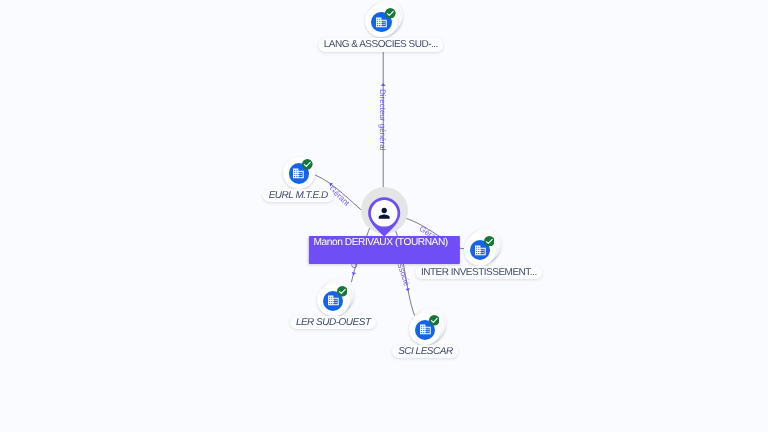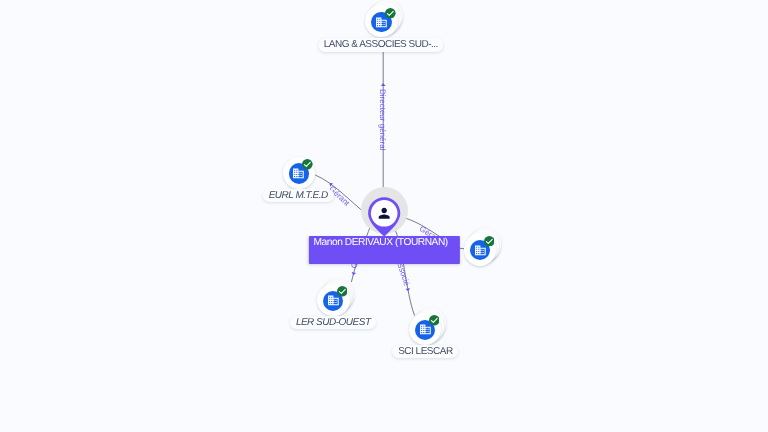--- a/index.html
+++ b/index.html
@@ -89,20 +89,21 @@
         <div style="position:absolute;left:-10.15px;top:-9.3px;width:20.3px;height:20.3px;border-radius:50%;background:#1563e8;display:flex;align-items:center;justify-content:center;">
           <svg width="12.8" height="12.8" viewBox="0 0 24 24">
             <path fill="#fff" d="M12 7V3H2v18h20V7H12zM6 19H4v-2h2v2zm0-4H4v-2h2v2zm0-4H4V9h2v2zm0-4H4V5h2v2zm4 12H8v-2h2v2zm0-4H8v-2h2v2zm0-4H8V9h2v2zm0-4H8V5h2v2zm10 12h-8v-2h2v-2h-2v-2h2v-2h-2V9h8v10zm-2-8h-2v2h2v-2zm0 4h-2v2h2v-2z"></path>
           </svg>
         </div>
         <div style="position:absolute;left:3.6px;top:-16.1px;width:10.6px;height:10.6px;"><svg width="10.6" height="10.6" viewBox="0 0 24 24">
             <circle cx="12" cy="12" r="12" fill="#18753c"></circle>
             <path d="M5.4 12.6 L9.8 16.9 L18.6 7.6" stroke="#f2fbf4" stroke-width="2.6" fill="none" stroke-linecap="round" stroke-linejoin="round"></path>
           </svg></div>
       </div>
+      <div class="nlabel" style="left: 478.8px; top: 265.7px;">INTER INVESTISSEMENT...</div>
       <div class="node" style="left: 333.3px; top: 299.9px;">
         <div style="position:absolute;left:-11.299999999999999px;top:-21.2px;width:32.4px;height:32.4px;border-radius:50%;background:#fdfdfe;box-shadow:0 1px 2.5px rgba(60,70,110,.22);"></div>
         <div style="position:absolute;left:-13.299999999999999px;top:-18.9px;width:32.4px;height:32.4px;border-radius:50%;background:#fdfdfe;box-shadow:0 1px 2.5px rgba(60,70,110,.22);"></div>
         <div style="position:absolute;left:-16.2px;top:-16.2px;width:32.4px;height:32.4px;border-radius:50%;background:#fff;box-shadow:0 1px 2.5px rgba(60,70,110,.24);"></div>
         <div style="position:absolute;left:-10.15px;top:-9.3px;width:20.3px;height:20.3px;border-radius:50%;background:#1563e8;display:flex;align-items:center;justify-content:center;">
           <svg width="12.8" height="12.8" viewBox="0 0 24 24">
             <path fill="#fff" d="M12 7V3H2v18h20V7H12zM6 19H4v-2h2v2zm0-4H4v-2h2v2zm0-4H4V9h2v2zm0-4H4V5h2v2zm4 12H8v-2h2v2zm0-4H8v-2h2v2zm0-4H8V9h2v2zm0-4H8V5h2v2zm10 12h-8v-2h2v-2h-2v-2h2v-2h-2V9h8v10zm-2-8h-2v2h2v-2zm0 4h-2v2h2v-2z"></path>
           </svg>
         </div>
         <div style="position:absolute;left:3.6px;top:-16.1px;width:10.6px;height:10.6px;"><svg width="10.6" height="10.6" viewBox="0 0 24 24">
@@ -118,21 +119,21 @@
         <div style="position:absolute;left:-10.15px;top:-9.3px;width:20.3px;height:20.3px;border-radius:50%;background:#1563e8;display:flex;align-items:center;justify-content:center;">
           <svg width="12.8" height="12.8" viewBox="0 0 24 24">
             <path fill="#fff" d="M12 7V3H2v18h20V7H12zM6 19H4v-2h2v2zm0-4H4v-2h2v2zm0-4H4V9h2v2zm0-4H4V5h2v2zm4 12H8v-2h2v2zm0-4H8v-2h2v2zm0-4H8V9h2v2zm0-4H8V5h2v2zm10 12h-8v-2h2v-2h-2v-2h2v-2h-2V9h8v10zm-2-8h-2v2h2v-2zm0 4h-2v2h2v-2z"></path>
           </svg>
         </div>
         <div style="position:absolute;left:3.6px;top:-16.1px;width:10.6px;height:10.6px;"><svg width="10.6" height="10.6" viewBox="0 0 24 24">
             <circle cx="12" cy="12" r="12" fill="#18753c"></circle>
             <path d="M5.4 12.6 L9.8 16.9 L18.6 7.6" stroke="#f2fbf4" stroke-width="2.6" fill="none" stroke-linecap="round" stroke-linejoin="round"></path>
           </svg></div>
       </div>
-      <div class="nlabel" style="left: 425.4px; top: 344.7px;">SCI LESCAR</div>
+      <div class="nlabel" style="left: 425.4px; top: 344.7px; font-style: italic;">SCI LESCAR</div>
       <div class="node" style="left: 384px; top: 212px;">
         <div style="position:absolute;left:-23.5px;top:-25.1px;width:47px;height:47px;border-radius:50%;background:radial-gradient(circle,#e5e5e6 0%,#e5e5e6 72%,rgba(229,229,230,0) 100%);"></div>
         <svg width="36" height="42" viewBox="0 0 36 42" style="position:absolute;left:-16.5px;top:-15px;">
           <path d="M16.2 0.3 C25.1 0.3 32.3 7.4 32.3 16.3 C32.3 25 23.4 32.9 16.2 39.6 C9 32.9 0.1 25 0.1 16.3 C0.1 7.4 7.3 0.3 16.2 0.3 Z" fill="#6f4ef6"></path>
           <circle cx="16.2" cy="16.3" r="13.3" fill="#fdfdff"></circle>
         </svg>
         <div style="position:absolute;left:-8.2px;top:-7.3px;width:16.4px;height:16.4px;"><svg width="16.4" height="16.4" viewBox="0 0 24 24">
             <path fill="#0b1436" d="M12 12c2.21 0 4-1.79 4-4s-1.79-4-4-4-4 1.79-4 4 1.79 4 4 4zm0 2c-2.67 0-8 1.34-8 4v2h16v-2c0-2.66-5.33-4-8-4z"></path>
           </svg></div>
       </div>

